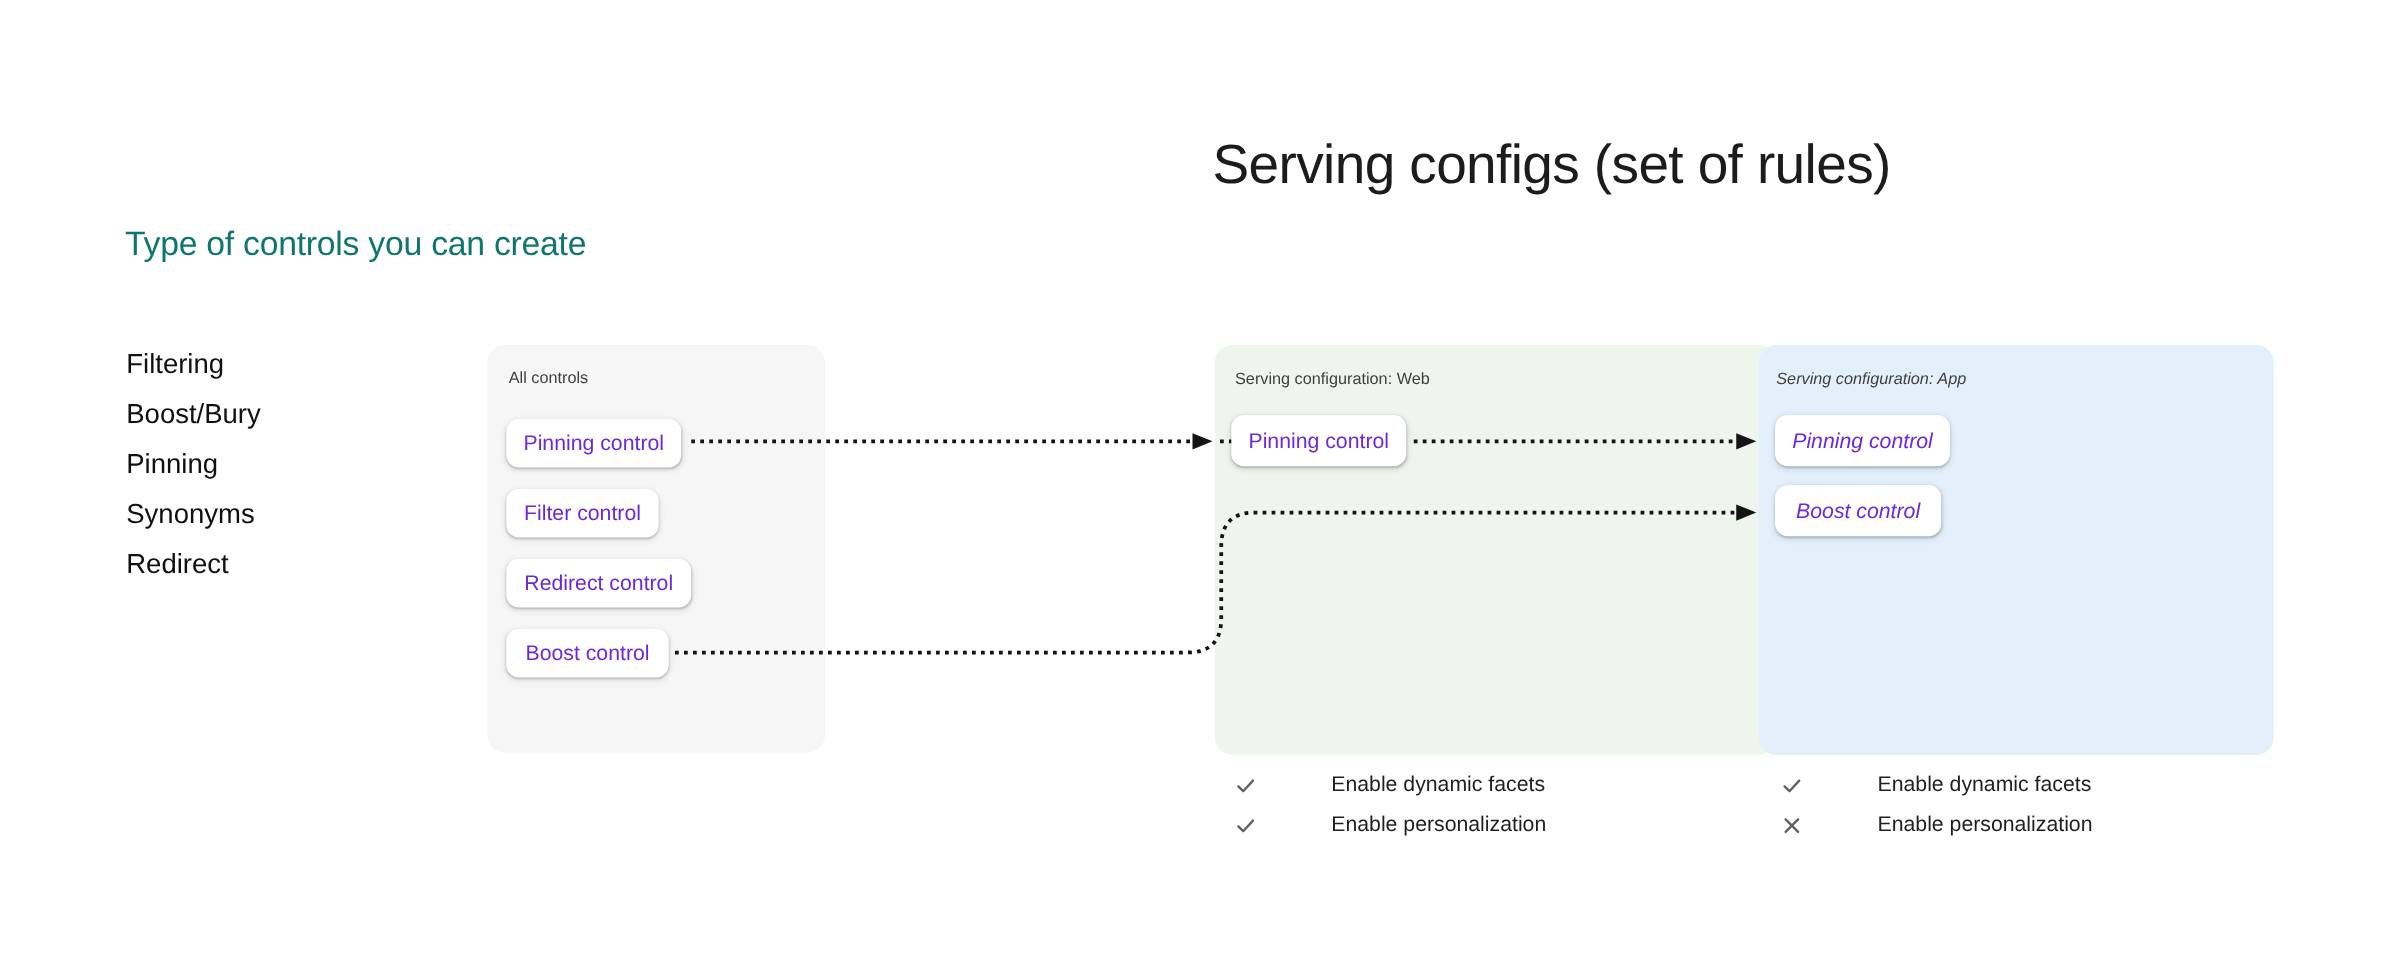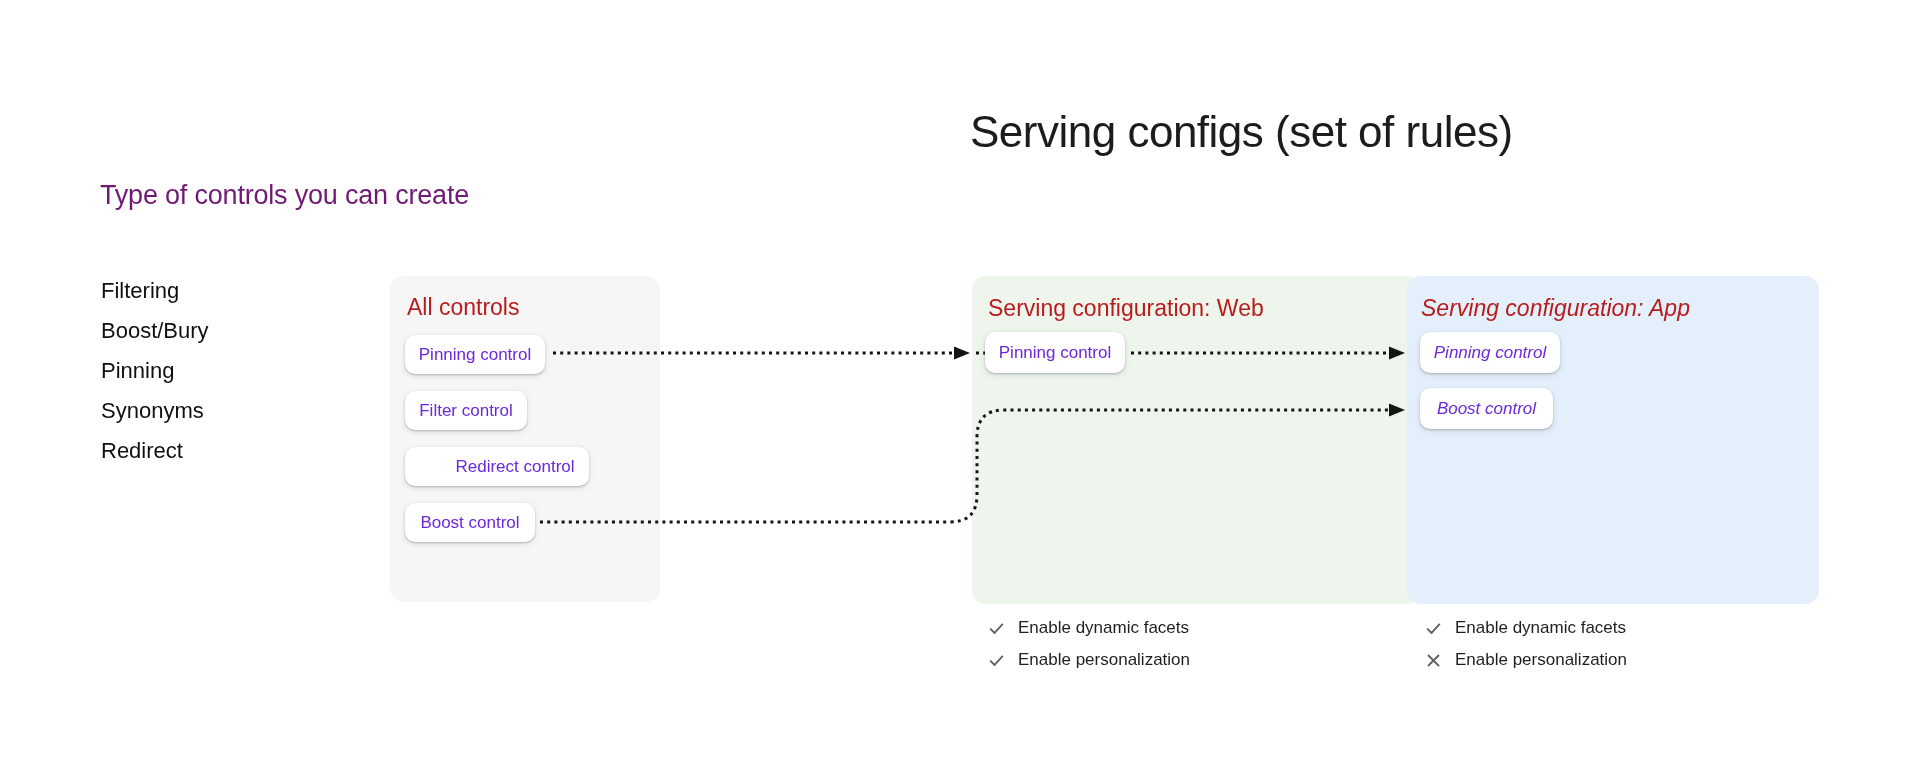--- a/index.html
+++ b/index.html
@@ -4,43 +4,43 @@
 <style>
   html,body{margin:0;padding:0;background:#ffffff;}
   .page{
     position:relative;width:1920px;height:775px;background:#ffffff;overflow:hidden;
     font-family:"Liberation Sans","DejaVu Sans",sans-serif;color:#1f1f1f;
   }
   .h1{position:absolute;top:106px;font-size:44px;line-height:52px;font-weight:400;
       color:#1c1c1c;letter-spacing:-0.5px;white-space:nowrap;}
   .h1.left{left:93px;}
   .h1.right{left:970px;}
-  .subtitle{position:absolute;top:179px;font-size:27px;line-height:32px;color:#701a75;
+  .subtitle{position:absolute;top:179px;font-size:27px;line-height:32px;color:#0f766e;
       letter-spacing:-0.2px;white-space:nowrap;}
   .subtitle.left{left:100px;}
   .subtitle.right{left:970px;}
   .type-list{position:absolute;left:101px;top:271px;list-style:none;margin:0;padding:0;
       font-size:22px;font-weight:400;line-height:40px;color:#101010;}
   .card{position:absolute;top:276px;border-radius:14px;}
   .card.gray{left:390px;width:270px;height:326px;background:#f6f6f6;}
   .card.green{left:972px;width:448px;height:328px;background:#eef5ec;text-align:right;}
   .card.blue{left:1407px;width:412px;height:328px;background:#e3f0fb;font-style:italic;}
-  .card-label{position:absolute;font-size:23px;color:#b91c1c;white-space:nowrap;}
+  .card-label{position:absolute;font-size:13px;color:#404040;white-space:nowrap;}
   .card.gray .card-label{left:17px;top:18px;}
   .card.green .card-label{left:16px;top:19px;}
   .card.blue .card-label{left:14px;top:19px;}
   .chip{position:absolute;background:#ffffff;border-radius:10px;
       box-shadow:0 1px 2px rgba(60,64,67,.30),0 2px 6px rgba(60,64,67,.13);
       display:flex;align-items:center;justify-content:center;
       font-size:17px;color:#6d28d9;white-space:nowrap;}
   .arrows{position:absolute;left:0;top:0;width:1920px;height:775px;pointer-events:none;}
   .feature-list{position:absolute;width:360px;}
   .feature-list.web{left:988px;top:616px;}
   .feature-list.app{left:1425px;top:616px;}
-  .feature-row{display:flex;align-items:center;height:24px;margin-bottom:8px;}
+  .feature-row{display:flex;align-items:center;height:24px;margin-bottom:8px;gap:47px;}
   .feature-row .ficon{width:17px;height:17px;flex:0 0 17px;margin-right:13px;}
   .feature-row .flabel{font-size:17px;color:#1f1f1f;white-space:nowrap;}
 </style>
 </head>
 <body>
 
 <div class="page">
 
   <div class="subtitle left">Type of controls you can create</div>
 
@@ -49,21 +49,21 @@
     <li>Boost/Bury</li>
     <li>Pinning</li>
     <li>Synonyms</li>
     <li>Redirect</li>
   </ul>
 
   <div class="card gray">
     <div class="card-label">All controls</div>
     <div class="chip" style="left:15px;top:59px;width:140px;height:39px;">Pinning control</div>
     <div class="chip" style="left:15px;top:115px;width:122px;height:39px;text-align:right;">Filter control</div>
-    <div class="chip" style="left:15px;top:171px;width:148px;height:39px;padding-left:36px;">Redirect control</div>
+    <div class="chip" style="left:15px;top:171px;width:148px;height:39px;">Redirect control</div>
     <div class="chip" style="left:15px;top:227px;width:130px;height:39px;">Boost control</div>
   </div>
 
   <div class="h1 right">Serving configs (set of rules)</div>
 
   <div class="card green">
     <div class="card-label">Serving configuration: Web</div>
     <div class="chip" style="left:13px;top:56px;width:140px;height:41px;">Pinning control</div>
   </div>
 

